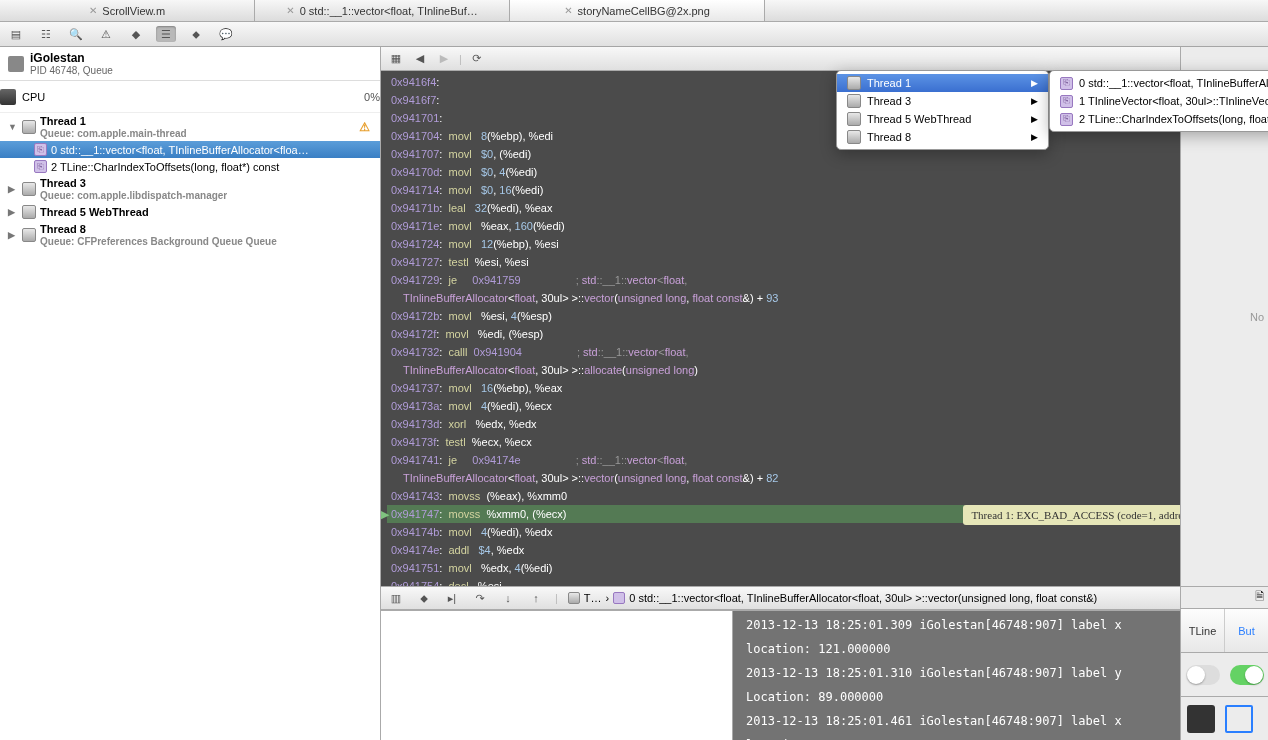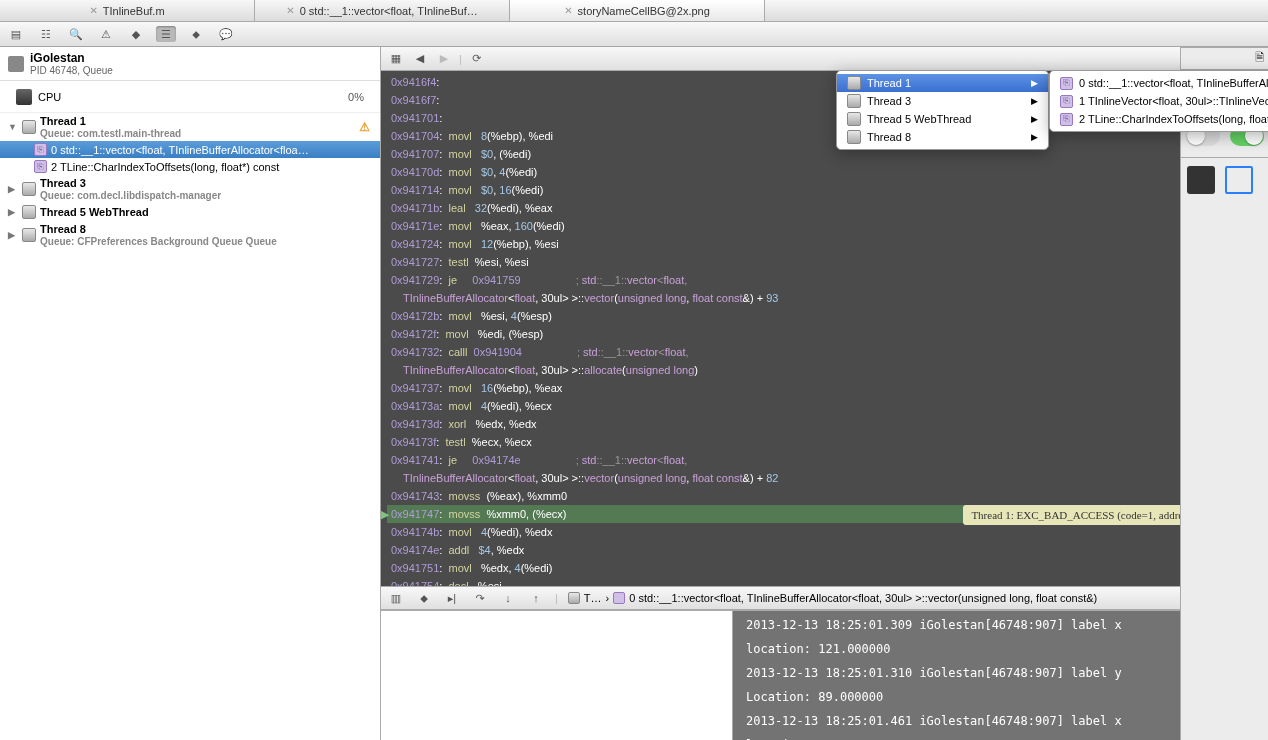--- a/index.html
+++ b/index.html
@@ -21,21 +21,21 @@
 .left { width:381px; flex-shrink:0; background:#fff; border-right:1px solid #aaa; display:flex; flex-direction:column; }
 .right { flex:1; display:flex; flex-direction:column; background:#fff; position:relative; min-width:0; }
 
 
 .app-hdr { display:flex; align-items:center; padding:4px 8px; gap:6px; border-bottom:1px solid #ddd; }
 .app-icon { width:16px; height:16px; background:#888; border-radius:2px; }
 .app-txt { flex:1; }
 .app-name { font-weight:bold; font-size:12px; }
 .app-sub { color:#666; font-size:10px; }
 
-.metric { display:flex; align-items:center; padding:4px 16px; gap:6px; border-bottom:1px solid #eee; height:32px; }
+.metric { display:flex; align-items:center; padding:4px 0; gap:6px; border-bottom:1px solid #eee; height:32px; }
 .metric-icon { width:16px; height:16px; background:linear-gradient(#666,#333); border-radius:2px; }
 .metric-nm { flex:1; font-weight:500; }
 .metric-val { color:#555; }
 .spark { position:absolute; left:120px; width:80px; height:14px; }
 .sparkbar { display:inline-block; width:2px; background:#9db4d0; margin-right:1px; vertical-align:bottom; }
 
 .threads { flex:1; overflow:auto; }
 .trow { display:flex; align-items:center; padding:2px 4px 2px 18px; gap:4px; min-height:15px; }
 .trow.hdr { font-weight:bold; padding-left:8px; }
 .trow.sel { background:linear-gradient(#5b9dd9,#3a7fc4); color:#fff; }
@@ -100,21 +100,21 @@
 .insp-img { height:44px; border-top:1px solid #aaa; display:flex; align-items:center; gap:10px; padding:0 6px; }
 .thumb { width:28px; height:28px; background:#333; border-radius:3px; }
 .bluebox { width:28px; height:28px; border:2px solid #2a7fff; border-radius:2px; }
 </style>
 </head>
 <body>
 
 <div class="tabbar">
   <div class="tab">
       <span class="x-icon">✕</span>
-      <span>TInlineBuf.m</span>
+      <span>ScrollView.m</span>
     </div>
   <div class="tab">
       <span class="x-icon">✕</span>
       <span>0 std::__1::vector&lt;float, TInlineBuf…</span>
     </div>
   <div class="tab active">
       <span class="x-icon">✕</span>
       <span>storyNameCellBG@2x.png</span>
     </div>
 </div>
@@ -142,35 +142,35 @@
     </div>
     <div class="metric" style="position:relative">
       <div class="metric-icon"></div>
       <div class="metric-nm">CPU</div>
       <div class="metric-val">0%</div>
     </div>
     <div class="threads">
       <div class="trow hdr">
           <span class="disc">▼</span>
           <span class="th-icon"></span>
-          <span><b>Thread 1</b><br><span class="th-sub">Queue: com.testl.main-thread</span></span>
+          <span><b>Thread 1</b><br><span class="th-sub">Queue: com.apple.main-thread</span></span>
           <span class="warn">⚠</span>
         </div>
       <div class="trow sel" style="padding-left:34px">
           <span class="fr-icon">⎘</span>
           <span>0 std::__1::vector&lt;float, TInlineBufferAllocator&lt;floa…</span>
         </div>
       <div class="trow" style="padding-left:34px">
           <span class="fr-icon">⎘</span>
           <span>2 TLine::CharIndexToOffsets(long, float*) const</span>
         </div>
       <div class="trow hdr">
           <span class="disc">▶</span>
           <span class="th-icon"></span>
-          <span><b>Thread 3</b><br><span class="th-sub">Queue: com.decl.libdispatch-manager</span></span>
+          <span><b>Thread 3</b><br><span class="th-sub">Queue: com.apple.libdispatch-manager</span></span>
         </div>
       <div class="trow hdr">
           <span class="disc">▶</span>
           <span class="th-icon"></span>
           <span><b>Thread 5 WebThread</b></span>
         </div>
       <div class="trow hdr">
           <span class="disc">▶</span>
           <span class="th-icon"></span>
           <span><b>Thread 8</b><br><span class="th-sub">Queue: CFPreferences Background Queue Queue</span></span>
@@ -248,25 +248,28 @@
         </div>
       <div class="srow">
           <span class="fr-icon">⎘</span>
           <span>2 TLine::CharIndexToOffsets(long, float*) const</span>
         </div>
     </div>
   </div>
 </div>
 
 <div class="inspector">
+  <div class="insp-body">
+      <span>No</span>
+    </div>
   <div class="insp-tools">
       <span>🗎</span>
     </div>
   <div class="insp-seg">
-    <div class="seg">Label</div>
+    <div class="seg">TLine</div>
     <div class="seg">But</div>
   </div>
   <div class="insp-sw">
     <div class="switch off">
         <div class="knob"></div>
       </div>
     <div class="switch on">
         <div class="knob"></div>
       </div>
   </div>

